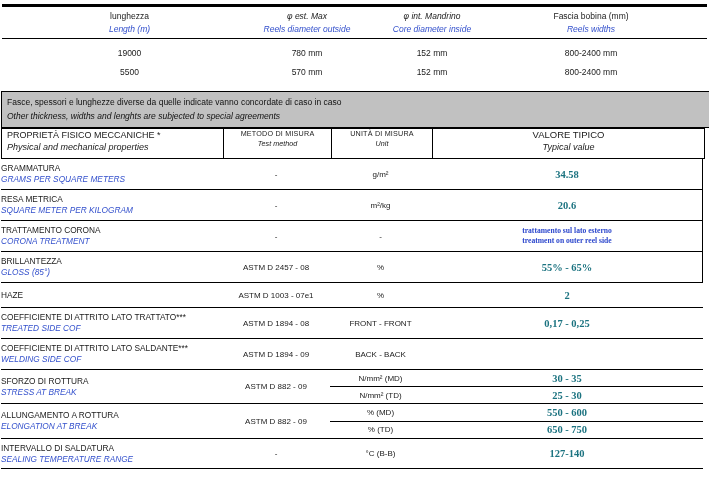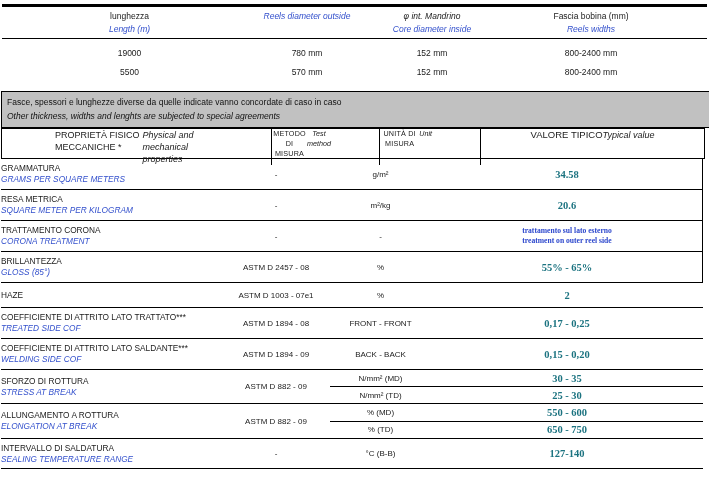--- a/index.html
+++ b/index.html
@@ -22,21 +22,21 @@
 
   
   .notice{margin:4px 0 0 1px;width:704px;background:#c1c1c1;border:1px solid #000;padding:3px 0 4px 5px;}
   .notice .l1{font-size:8.5px;line-height:14px;color:#111;}
   .notice .l2{font-size:8.5px;line-height:14px;font-style:italic;color:#111;}
 
   
   .ptable{margin-left:1px;width:704px;}
   .pgrid{display:grid;grid-template-columns:221px 108px 101px 272px;}
   .phead{border:1.5px solid #000;height:29px;}
-  .phead .hc{display:flex;flex-direction:row;justify-content:center;margin-left:48px;}
+  .phead .hc{display:flex;flex-direction:column;justify-content:flex-start;}
   .phead .hc + .hc{border-left:1.5px solid #000;}
   .hc.left{padding-left:5px;}
   .hc.left .h1{font-size:9px;line-height:12px;}
   .hc.left .h2{font-size:9px;line-height:12px;font-style:italic;}
   .hc.small{text-align:center;}
   .hc.small .h1{font-size:7.2px;line-height:10px;letter-spacing:.2px;}
   .hc.small .h2{font-size:7.2px;line-height:10px;font-style:italic;}
   .hc.valh{text-align:center;}
   .hc.valh .h1{font-size:9.5px;line-height:12px;}
   .hc.valh .h2{font-size:9px;line-height:12px;font-style:italic;}
@@ -60,20 +60,21 @@
 
 <div class="page">
 
   <section class="spec">
     <div class="spec-grid spec-head">
       <div class="sc">
         <div class="it">lunghezza</div>
         <div class="en">Length  (m)</div>
       </div>
       <div class="sc ital">
+        <div class="it">φ  est. Max</div>
         <div class="en">Reels diameter  outside</div>
       </div>
       <div class="sc ital">
         <div class="it">φ  int. Mandrino</div>
         <div class="en">Core diameter  inside</div>
       </div>
       <div class="sc">
         <div class="it">Fascia bobina (mm)</div>
         <div class="en">Reels widths</div>
       </div>
@@ -183,21 +184,20 @@
       <div class="val">0,17 - 0,25</div>
     </div>
 
     <div class="pgrid prow h30">
       <div class="name">
         <div class="nit">COEFFICIENTE DI ATTRITO  LATO SALDANTE***</div>
         <div class="nen">WELDING SIDE COF</div>
       </div>
       <div class="method">ASTM D 1894 - 09</div>
       <div class="unit">BACK - BACK</div>
-      <div class="val">0,15 - 0,20</div>
     </div>
 
     <div class="pgrid prow h33">
       <div class="name">
         <div class="nit">SFORZO DI ROTTURA</div>
         <div class="nen">STRESS AT BREAK</div>
       </div>
       <div class="method">ASTM D 882 - 09</div>
       <div class="subwrap">
         <div class="subrow divided">

